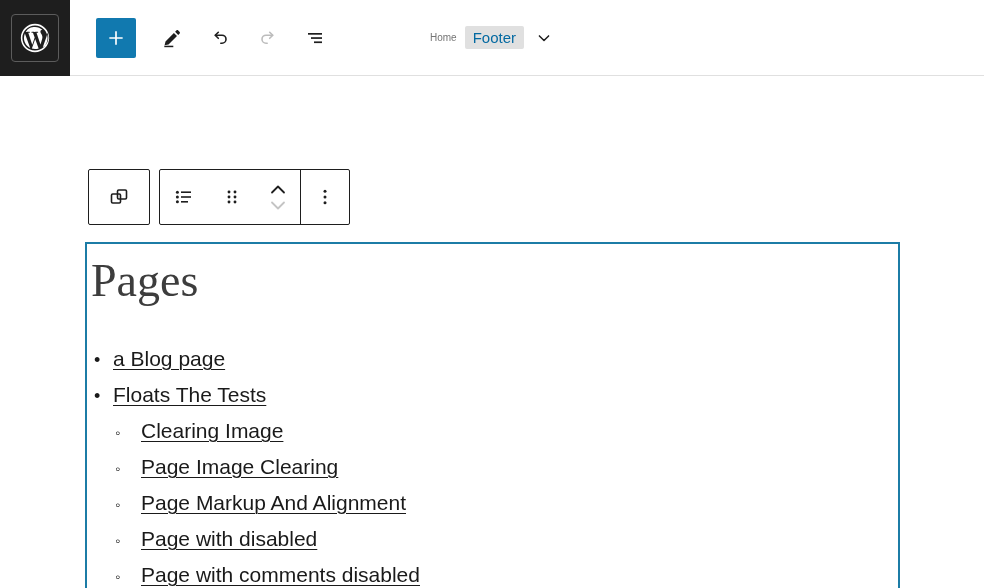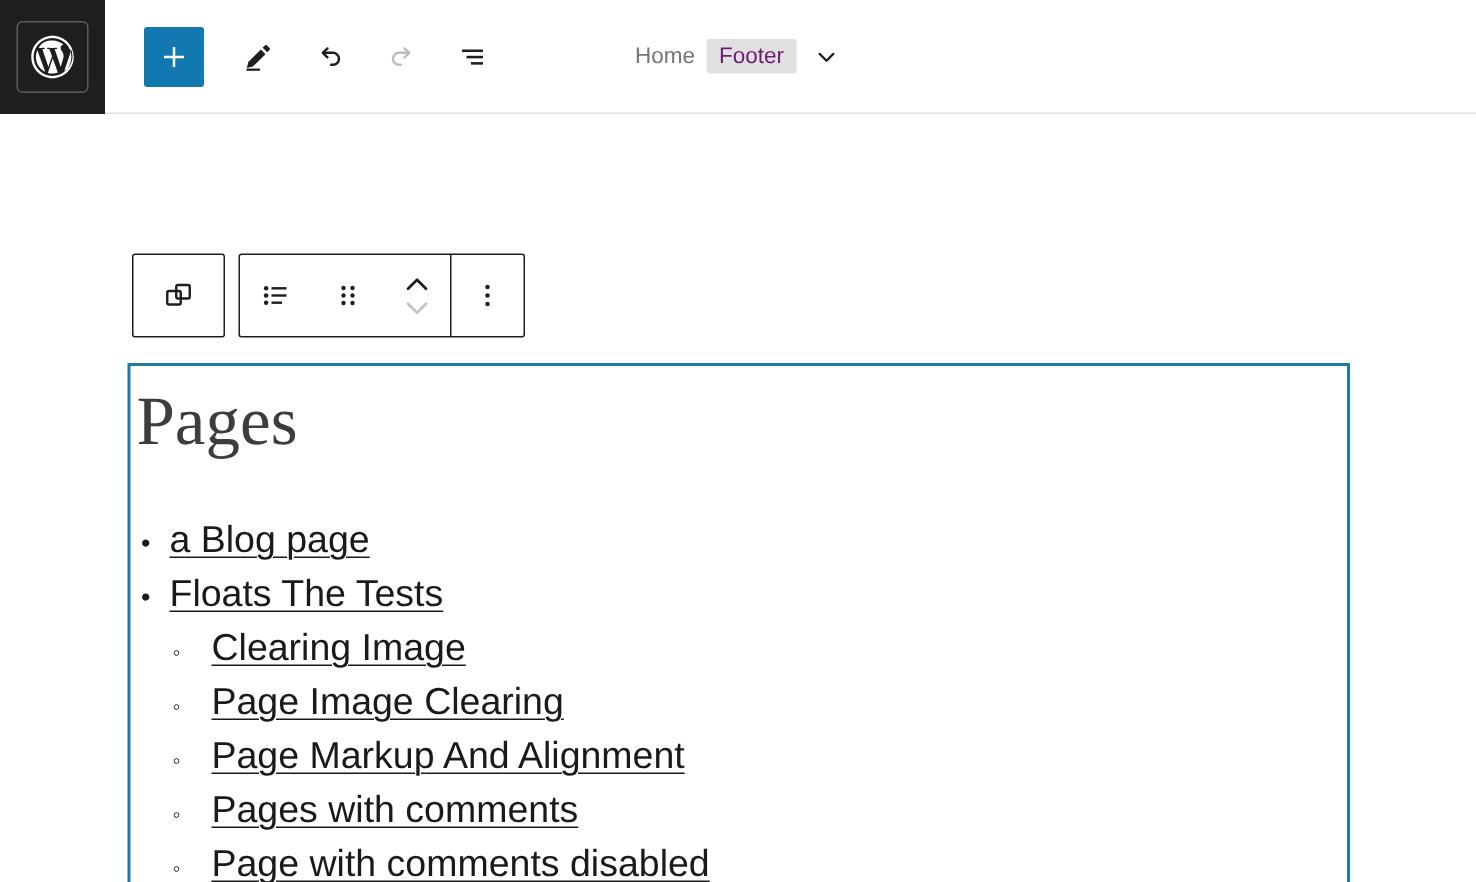--- a/index.html
+++ b/index.html
@@ -74,25 +74,25 @@
   }
   .doc-title-bar {
     display: flex;
     align-items: center;
     gap: 6px;
     pointer-events: auto;
     font-size: 15px;
   }
   .crumb-home {
     color: #757575;
-    font-size: 15px;
+    font-size: 10px;
     padding: 2px 2px;
   }
   .crumb-current {
-    color: #701a75;
+    color: #0369a1;
     font-size: 15px;
     background: #e0e0e0;
     border-radius: 2px;
     padding: 3px 8px;
   }
   .crumb-chevron {
     display: flex; align-items: center; justify-content: center;
     width: 24px; height: 24px;
     cursor: pointer;
     margin-left: 2px;
@@ -186,21 +186,21 @@
     line-height: 1;
     padding-left: 7px;
   }
   .pl-bullet.sub {
     padding-left: 0px;
     font-size: 15px;
     color: #1a1a1a;
   }
   .pl-link {
     color: #1a1a1a;
-    font-size: 25px;
+    font-size: 21px;
     text-decoration: underline;
     text-underline-offset: 3px;
     text-decoration-thickness: 1px;
     cursor: pointer;
     line-height: 1;
     white-space: nowrap;
   }
   .sublist {
     list-style: none;
     margin: 0;
@@ -368,21 +368,21 @@
           </li>
           <li>
             <div class="pl-item">
               <span class="pl-bullet sub">◦</span>
               <a class="pl-link">Page Markup And Alignment</a>
             </div>
           </li>
           <li>
             <div class="pl-item">
               <span class="pl-bullet sub">◦</span>
-              <a class="pl-link">Pages with comments</a>
+              <a class="pl-link">Page with disabled</a>
             </div>
           </li>
           <li>
             <div class="pl-item">
               <span class="pl-bullet sub">◦</span>
               <a class="pl-link">Page with comments disabled</a>
             </div>
           </li>
         </ul>
       </li>

